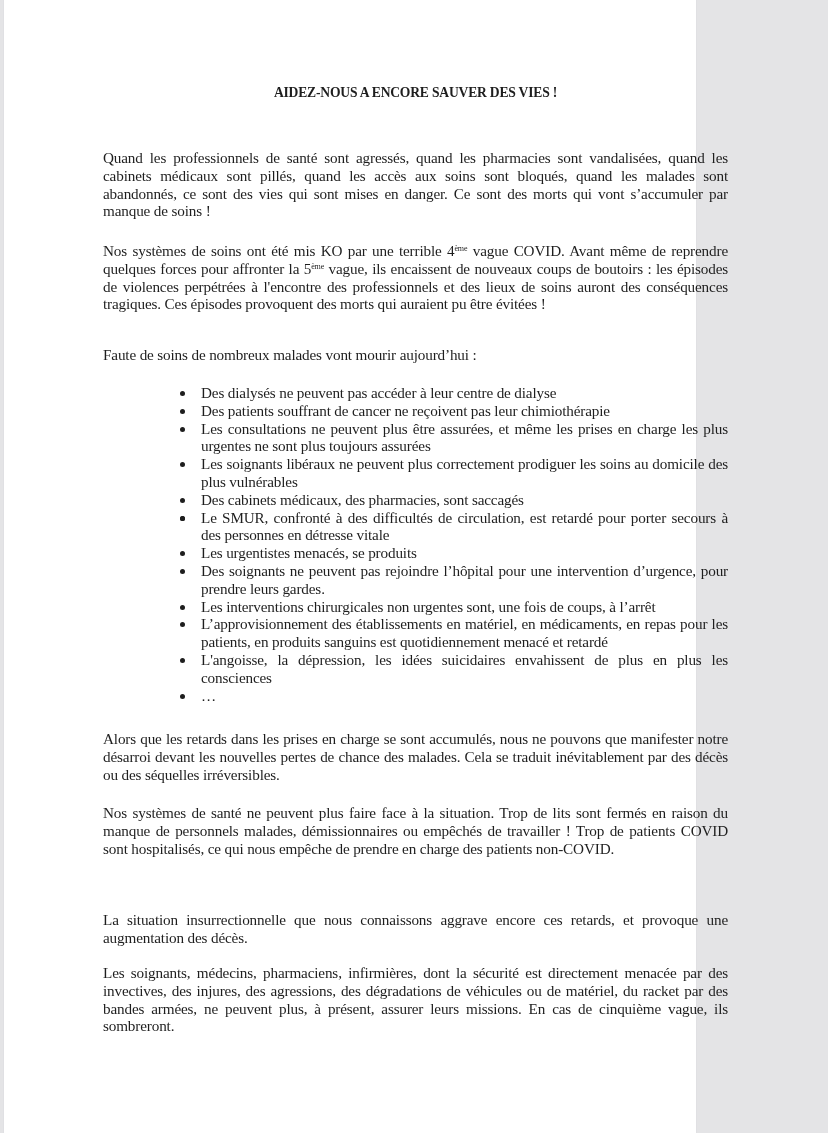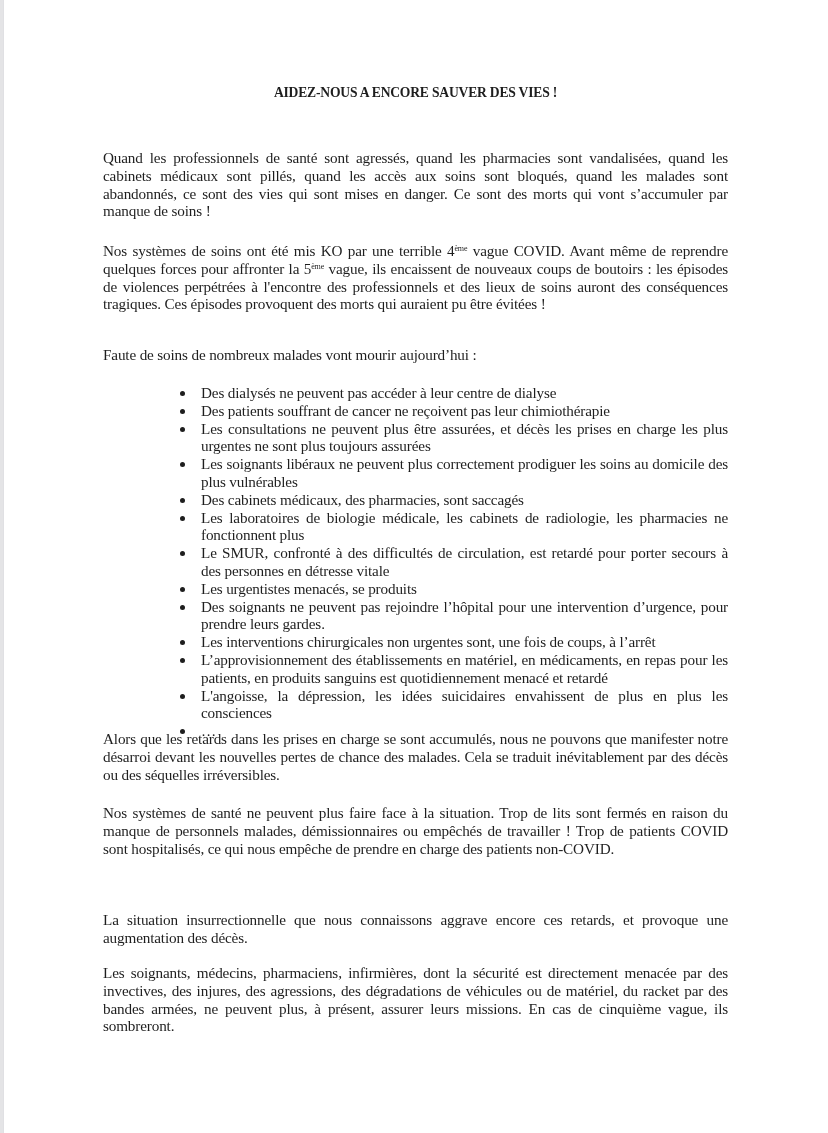--- a/index.html
+++ b/index.html
@@ -10,21 +10,21 @@
     body {
       width: 828px;
       height: 1133px;
       overflow: hidden;
       position: relative;
     }
     .page {
       position: absolute;
       left: 4px;
       top: 0;
-      width: 824px;
+      width: 692px;
       height: 1133px;
       background: #ffffff;
       box-shadow: 0 0 1px #cfcfd2;
       text-decoration: underline;
     }
     .doc {
       position: absolute;
       left: 99px;
       top: 0;
       width: 625px;
@@ -97,24 +97,24 @@
 
     <p class="para p1">Quand les professionnels de santé sont agressés, quand les pharmacies sont vandalisées, quand les cabinets médicaux sont pillés, quand les accès aux soins sont bloqués, quand les malades sont abandonnés, ce sont des vies qui sont mises en danger. Ce sont des morts qui vont s’accumuler par manque de soins !</p>
 
     <p class="para p2"><span>Nos systèmes de soins ont été mis KO par une terrible 4</span><sup>ème</sup><span> vague COVID. Avant même de reprendre quelques forces pour affronter la 5</span><sup>ème</sup><span> vague, ils encaissent de nouveaux coups de boutoirs : les épisodes de violences perpétrées à l'encontre des professionnels et des lieux de soins auront des conséquences tragiques. Ces épisodes provoquent des morts qui auraient pu être évitées !</span></p>
 
     <p class="para p3">Faute de soins de nombreux malades vont mourir aujourd’hui :</p>
 
     <ul class="bullets">
       <li><span class="dot"></span><span>Des dialysés ne peuvent pas accéder à leur centre de dialyse</span></li>
       <li><span class="dot"></span><span>Des patients souffrant de cancer ne reçoivent pas leur chimiothérapie</span></li>
-      <li><span class="dot"></span><span>Les consultations ne peuvent plus être assurées, et décès les prises en charge les plus urgentes ne sont plus toujours assurées</span></li>
+      <li><span class="dot"></span><span>Les consultations ne peuvent plus être assurées, et même les prises en charge les plus urgentes ne sont plus toujours assurées</span></li>
       <li><span class="dot"></span><span>Les soignants libéraux ne peuvent plus correctement prodiguer les soins au domicile des plus vulnérables</span></li>
       <li><span class="dot"></span><span>Des cabinets médicaux, des pharmacies, sont saccagés</span></li>
-      <li><span class="dot"></span><span>Les laboratoires de biologie médicale, les cabinets de radiologie, les pharmacies ne fonctionnent plus</span></li>
+      <li><span class="dot"></span></li>
       <li><span class="dot"></span><span>Le SMUR, confronté à des difficultés de circulation, est retardé pour porter secours à des personnes en détresse vitale</span></li>
       <li><span class="dot"></span><span>Les urgentistes menacés, se produits</span></li>
       <li><span class="dot"></span><span>Des soignants ne peuvent pas rejoindre l’hôpital pour une intervention d’urgence, pour prendre leurs gardes.</span></li>
       <li><span class="dot"></span><span>Les interventions chirurgicales non urgentes sont, une fois de coups, à l’arrêt</span></li>
       <li><span class="dot"></span><span>L’approvisionnement des établissements en matériel, en médicaments, en repas pour les patients, en produits sanguins est quotidiennement menacé et retardé</span></li>
       <li><span class="dot"></span><span>L'angoisse, la dépression, les idées suicidaires envahissent de plus en plus les consciences</span></li>
       <li><span class="dot"></span><span>…</span></li>
     </ul>
 
     <p class="para p4">Alors que les retards dans les prises en charge se sont accumulés, nous ne pouvons que manifester notre désarroi devant les nouvelles pertes de chance des malades. Cela se traduit inévitablement par des décès ou des séquelles irréversibles.</p>

